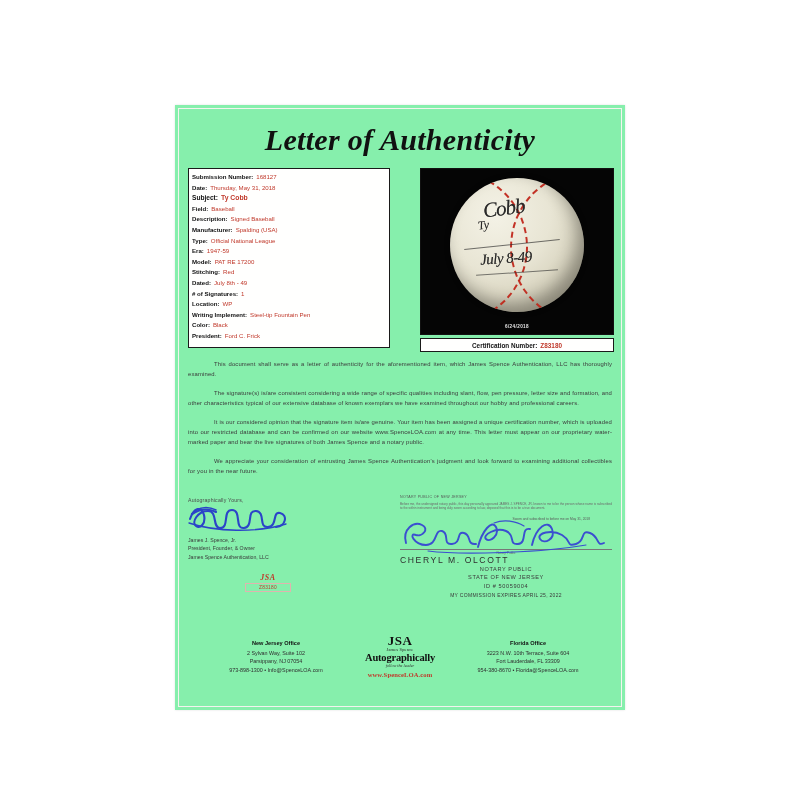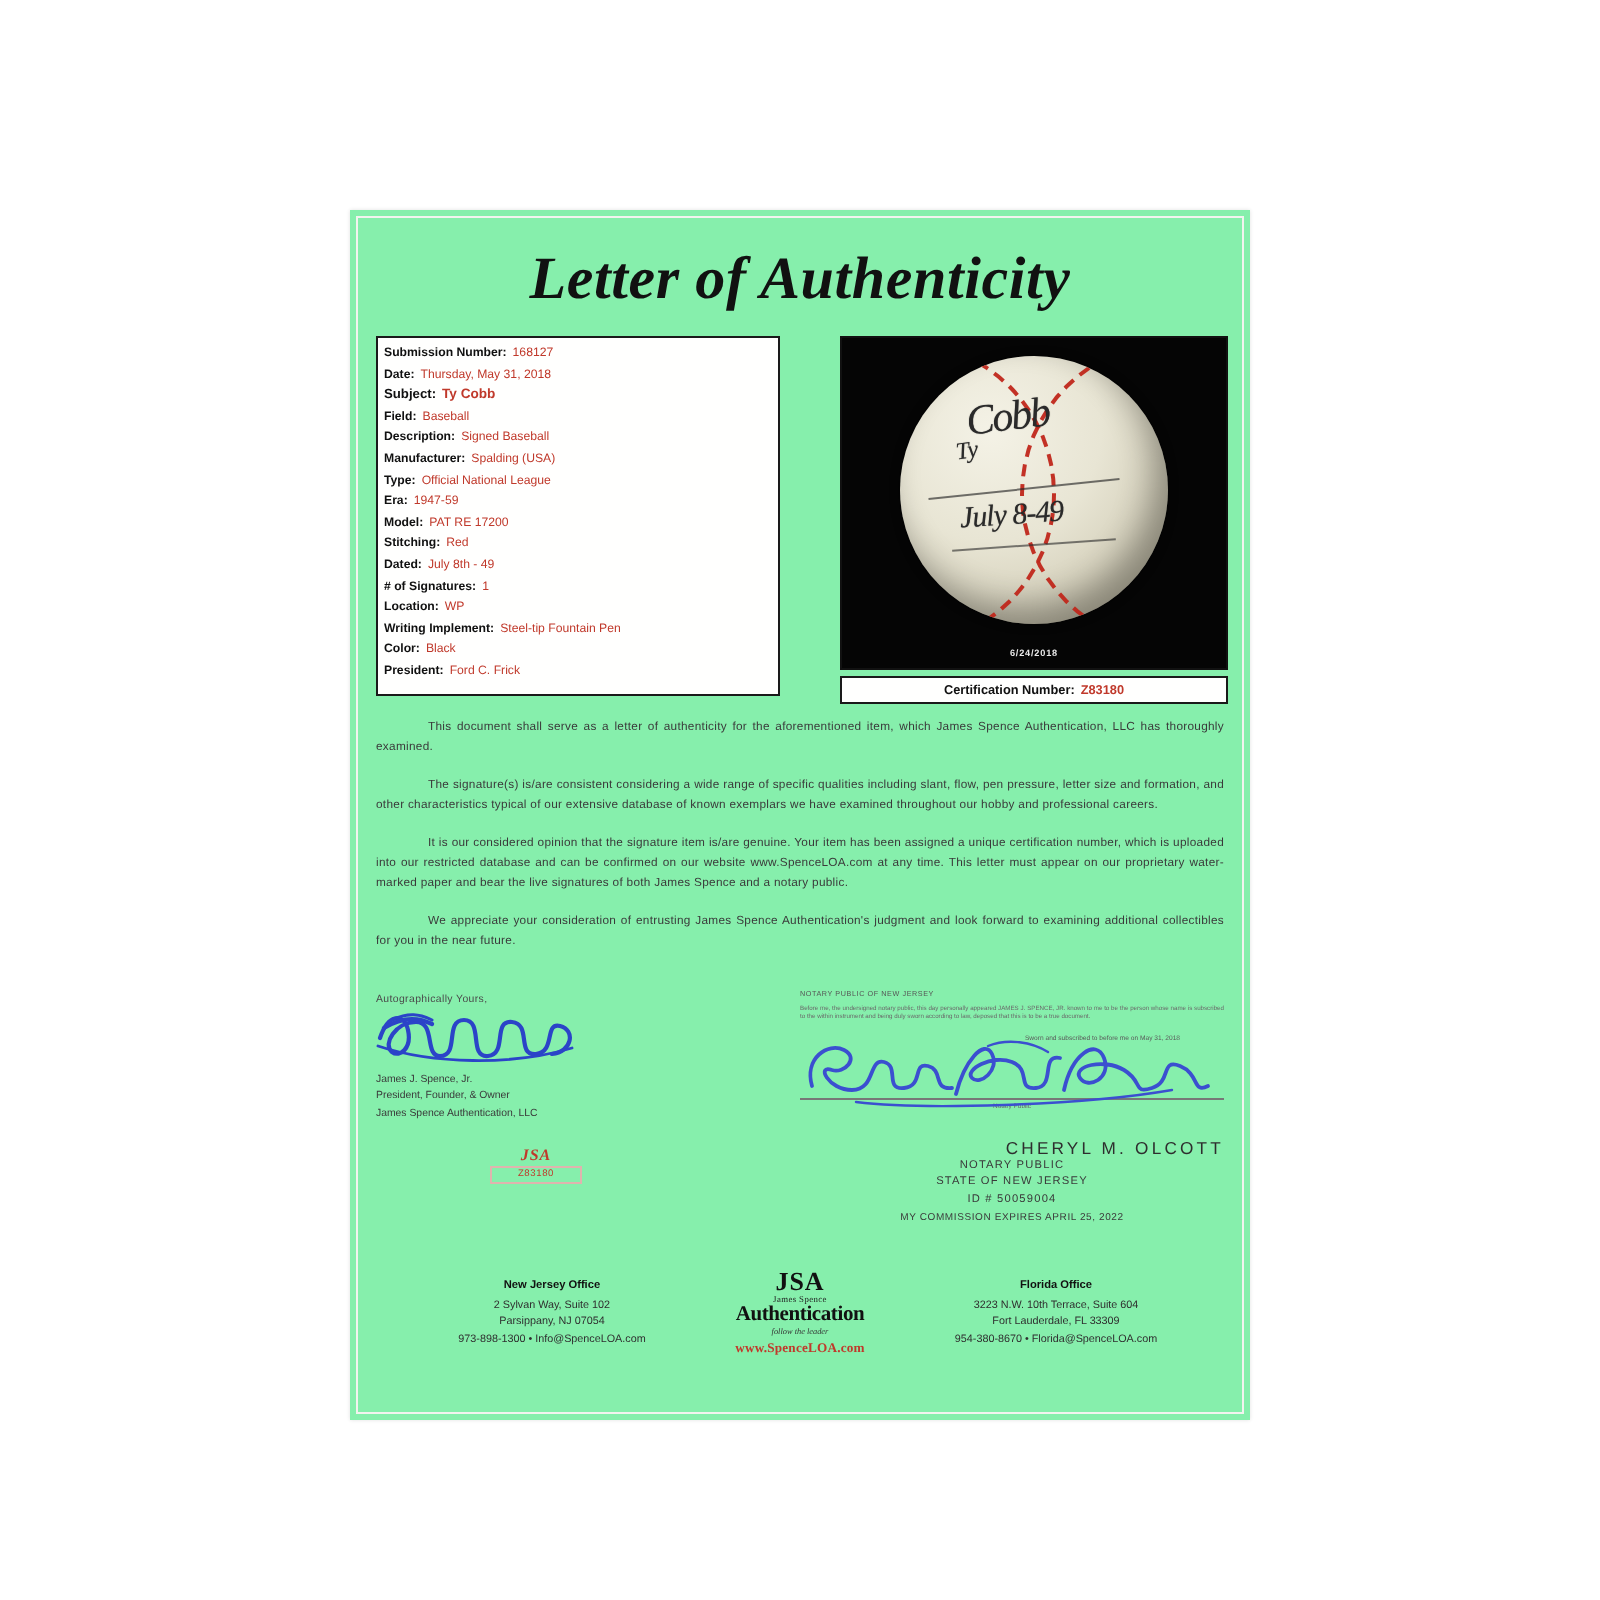--- a/index.html
+++ b/index.html
@@ -124,22 +124,22 @@
 
   .sign-right{position:absolute;left:225px;top:390px;width:212px;}
   .nt-head{font-size:3.6px;color:#555;letter-spacing:.3px;}
   .nt-body{font-size:3.1px;line-height:4.4px;color:#6a6a6a;text-align:justify;margin-top:3px;}
   .nt-sworn{font-size:3.3px;color:#5a5a5a;text-align:right;margin-top:6px;padding-right:22px;}
   .nsig{position:relative;height:36px;margin-top:-4px;}
   .nsig svg{position:absolute;left:0;top:0;}
   .nt-rule{border-top:1px solid #777;margin-top:-4px;}
   .nt-notary-label{font-size:3.2px;color:#666;text-align:center;margin-top:1px;}
   .nt-name{
-    text-align:right;font-size:8.6px;color:#2e2e2e;
-    letter-spacing:1.6px;margin-top:14px;
+    text-align:left;font-size:8.6px;color:#2e2e2e;
+    letter-spacing:1.6px;margin-top:0;
   }
   .nt-sub{text-align:center;font-size:5.6px;color:#3a3a3a;line-height:8.6px;letter-spacing:.6px;}
   .nt-exp{text-align:center;font-size:5px;color:#3a3a3a;letter-spacing:.3px;margin-top:1px;}
 
   
   .footer{position:absolute;left:13px;top:530px;width:424px;height:62px;}
   .foff{position:absolute;text-align:center;font-size:5.4px;line-height:8.6px;color:#2f2f2f;}
   .foff .fh{font-weight:700;font-size:5.6px;color:#111;display:block;margin-bottom:1px;}
   .foff.nj{left:8px;top:4px;width:160px;}
   .foff.fl{left:256px;top:4px;width:168px;}
@@ -317,21 +317,21 @@
       <div class="foff nj">
         <span class="fh">New Jersey Office</span>
         <span>2 Sylvan Way, Suite 102</span><br>
         <span>Parsippany, NJ 07054</span><br>
         <span>973-898-1300 • Info@SpenceLOA.com</span>
       </div>
 
       <div class="flogo">
         <div class="fl-j">JSA</div>
         <div class="fl-sub">James Spence</div>
-        <div class="fl-auth">Authentication</div>
+        <div class="fl-auth">Autographically</div>
         <div class="fl-tag">follow the leader</div>
         <div class="fl-url">www.SpenceLOA.com</div>
       </div>
 
       <div class="foff fl">
         <span class="fh">Florida Office</span>
         <span>3223 N.W. 10th Terrace, Suite 604</span><br>
         <span>Fort Lauderdale, FL 33309</span><br>
         <span>954-380-8670 • Florida@SpenceLOA.com</span>
       </div>

